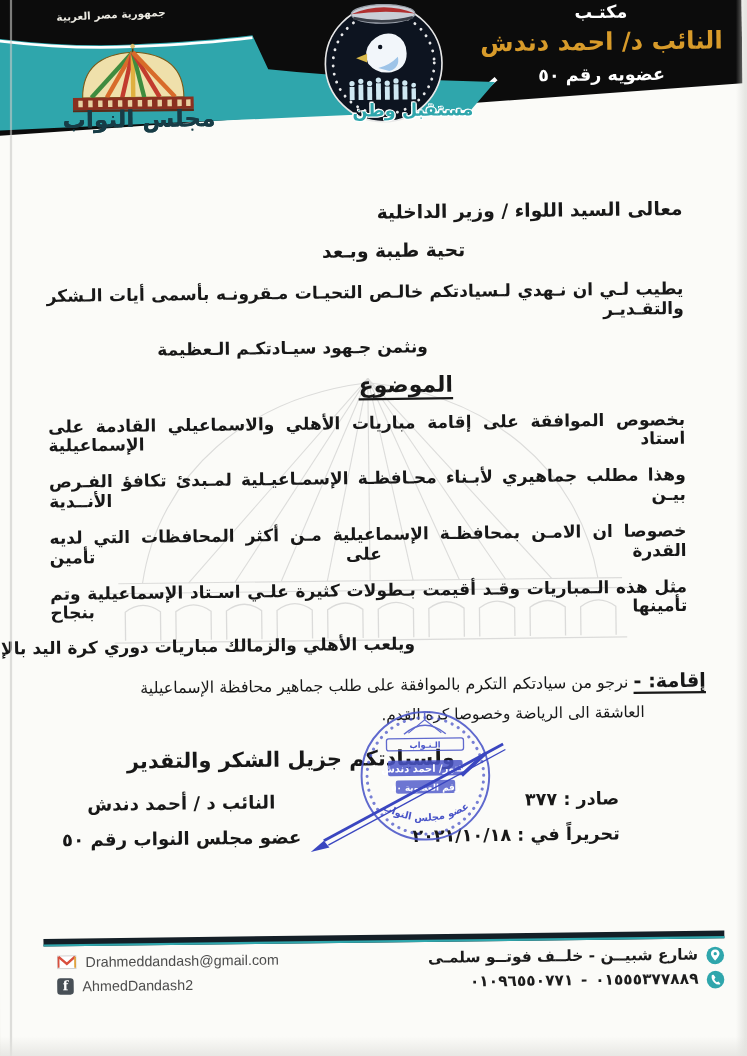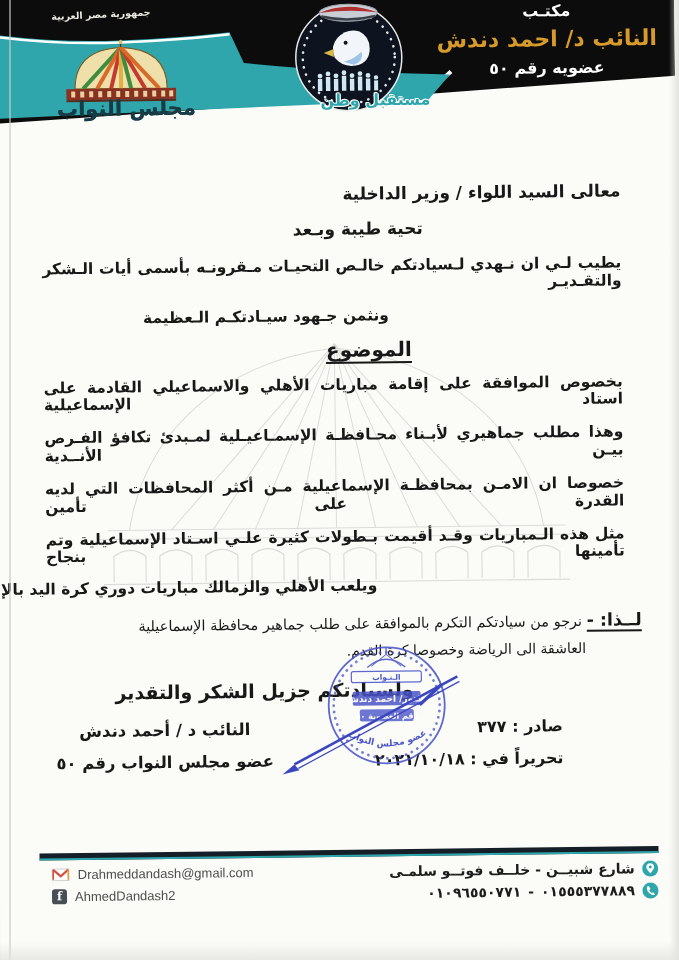--- a/index.html
+++ b/index.html
@@ -193,21 +193,21 @@
     <div class="greeting">تحية طيبة وبـعد</div>
     <div class="intro1">يطيب لـي ان نـهدي لـسيادتكم خالـص التحيـات مـقرونـه بأسمى أيات الـشكر والتقـديـر</div>
     <div class="intro2">ونثمن جـهود سيـادتكـم الـعظيمة</div>
     <div class="subject">الموضوع</div>
     <div class="bline">بخصوص الموافقة على إقامة مباريات الأهلي والاسماعيلي القادمة على استاد الإسماعيلية</div>
     <div class="bline">وهذا مطلب جماهيري لأبـناء محـافظـة الإسمـاعيـلية لمـبدئ تكافؤ الفـرص بيـن الأنــدية</div>
     <div class="bline">خصوصا ان الامـن بمحافظـة الإسماعيلية مـن أكثر المحافظات التي لديه القدرة على تأمين</div>
     <div class="bline">مثل هذه الـمباريات وقـد أقيمت بـطولات كثيرة علـي اسـتاد الإسماعيلية وتم تأمينها بنجاح</div>
     <div class="b5">ويلعب الأهلي والزمالك مباريات دوري كرة اليد بالإسماعيلية</div>
     <div class="therefore">
-      <span class="tlabel">لــذا: -</span>
+      <span class="tlabel">إقامة: -</span>
       <span>نرجو من سيادتكم التكرم بالموافقة على طلب جماهير محافظة الإسماعيلية</span>
     </div>
     <div class="request2">العاشقة الى الرياضة وخصوصا كرة القدم.</div>
     <div class="closing">ولسيادتكم جزيل الشكر والتقدير</div>
 
     <div class="sigarea">
       <div class="refcol">
         <div>صادر : ٣٧٧</div>
         <div class="row2">
           <span>تحريراً في :</span>

